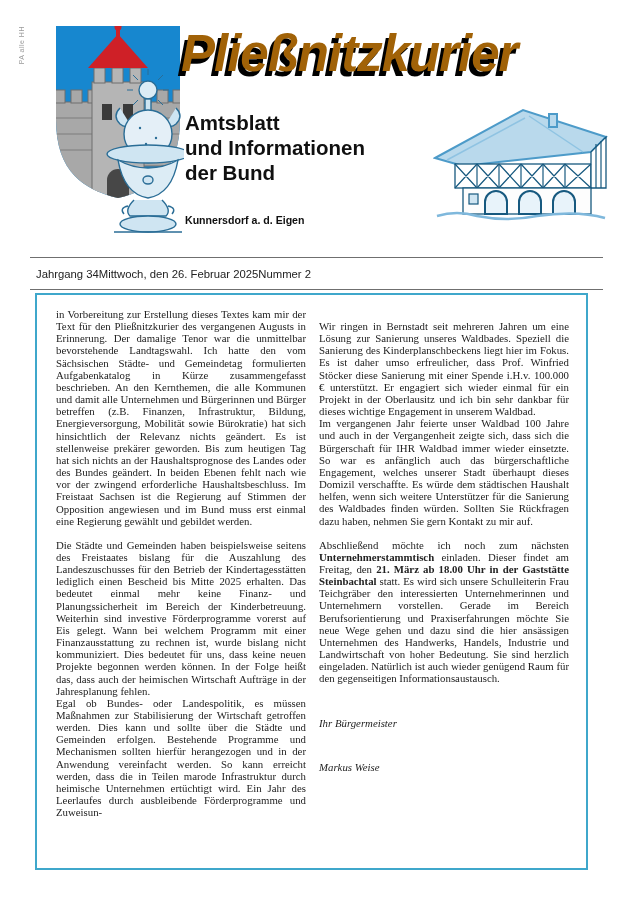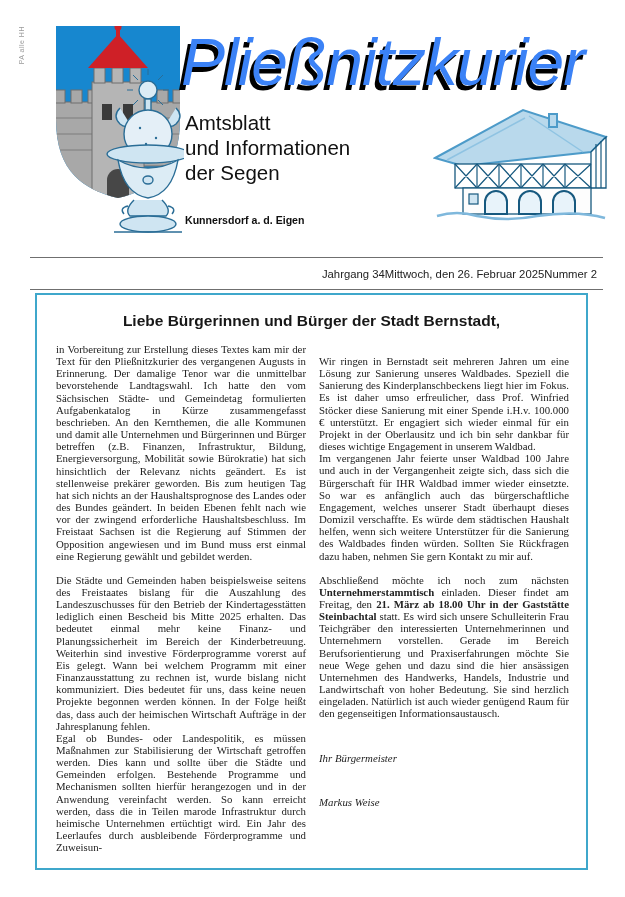--- a/index.html
+++ b/index.html
@@ -4,33 +4,33 @@
 <style>
   html,body{margin:0;padding:0;background:#fff;}
   .page{position:relative;width:625px;height:897px;background:#ffffff;overflow:hidden;
         font-family:"Liberation Sans",sans-serif;color:#1f1f1f;}
 
   
   .edition-note{position:absolute;left:18px;top:26px;writing-mode:vertical-rl;
     transform:rotate(180deg);font-size:7px;color:#9a9a9a;letter-spacing:.5px;}
   .coa{position:absolute;left:52px;top:22px;width:132px;height:218px;}
   .masthead-title{position:absolute;left:181px;top:24px;width:430px;white-space:nowrap;
-    font-size:66px;font-weight:normal;font-style:italic;letter-spacing:-1px;
-    color:#3b82f6;text-shadow:-4px 5px 0 #000;}
-  .masthead-sub{position:absolute;left:185px;top:110px;font-size:20.5px;font-weight:normal;
+    font-size:51px;font-weight:bold;font-style:italic;letter-spacing:-1px;
+    color:#a16207;text-shadow:-4px 5px 0 #000;}
+  .masthead-sub{position:absolute;left:185px;top:110px;font-size:20.5px;font-weight:bold;
     line-height:25px;color:#101010;}
   .house{position:absolute;left:433px;top:104px;width:175px;height:118px;}
   .orts{position:absolute;left:185px;top:214px;width:418px;font-size:10.6px;line-height:13.5px;color:#101010;}
   .orts .b{font-weight:bold;}
   .orts-line2{display:flex;}
 
   
   .issue-bar{position:absolute;left:30px;top:257px;width:573px;height:33px;
     border-top:1px solid #6f6f6f;border-bottom:1px solid #6f6f6f;
-    display:flex;justify-content:flex-end;align-items:center;
+    display:flex;justify-content:flex-start;align-items:center;
     font-size:11.3px;padding:0 6px;box-sizing:border-box;color:#222;}
 
   
   .article-box{position:absolute;left:35px;top:293px;width:553px;height:577px;
     border:2px solid #3fa7cb;background:#fff;box-sizing:border-box;}
   .article-heading{margin:17px 10px 0 10px;text-align:center;font-size:15.5px;font-weight:bold;color:#171717;}
   .cols{display:flex;gap:13px;padding:13px 17px 0 19px;}
   .col{flex:1;min-width:0;}
   .para{margin:0;font-size:10.8px;line-height:12.15px;text-align:justify;
     color:#222;hyphens:auto;font-family:Liberation Serif, serif;}
@@ -111,21 +111,21 @@
         <line x1="2" y1="158" x2="70" y2="158"></line>
       </g>
     </g>
   </svg>
 
   <div class="masthead-title">Pließnitzkurier</div>
 
   <div class="masthead-sub">
     <div>Amtsblatt</div>
     <div>und Informationen</div>
-    <div>der Segen</div>
+    <div>der Bund</div>
   </div>
 
   <svg class="house" viewBox="0 0 175 118" aria-hidden="true">
     <g stroke="#4d9bc9" stroke-width="2" fill="#b9d9ec">
       <polygon points="2,54 90,6 173,33 158,48 30,62"></polygon>
       <rect x="116" y="10" width="8" height="13"></rect>
     </g>
     <path d="M14,56 L92,14 M150,48 L96,12" stroke="#8fc3e2" stroke-width="1.5" fill="none"></path>
     <g stroke="#17597f" stroke-width="1.3" fill="#ffffff">
       <rect x="22" y="60" width="136" height="24"></rect>
@@ -161,21 +161,20 @@
     </div>
   </div>
 
   <div class="issue-bar">
     <span>Jahrgang 34</span>
     <span>Mittwoch, den 26. Februar 2025</span>
     <span>Nummer 2</span>
   </div>
 
   <div class="article-box">
-    <div class="article-heading">Liebe Bürgerinnen und Bürger der Stadt Bernstadt,</div>
     <div class="cols">
       <div class="col">
           <p class="para"><span>in Vorbereitung zur Erstellung dieses Textes kam mir der Text für den Pließnitzkurier des vergangenen Augusts in Erinnerung. Der damalige Tenor war die unmittelbar bevorstehende Landtagswahl. Ich hatte den vom Sächsischen Städte- und Gemeindetag formulierten Aufgabenkatalog in Kürze zusammengefasst beschrieben. An den Kernthemen, die alle Kommunen und damit alle Unternehmen und Bürgerinnen und Bürger betreffen (z.B. Finanzen, Infrastruktur, Bildung, Energieversorgung, Mobilität sowie Bürokratie) hat sich hinsichtlich der Relevanz nichts geändert. Es ist stellenweise prekärer geworden. Bis zum heutigen Tag hat sich nichts an der Haushaltsprognose des Landes oder des Bundes geändert. In beiden Ebenen fehlt nach wie vor der zwingend erforderliche Haushaltsbeschluss. Im Freistaat Sachsen ist die Regierung auf Stimmen der Opposition angewiesen und im Bund muss erst einmal eine Regierung gewählt und gebildet werden.</span></p>
           <p class="para gap"><span>Die Städte und Gemeinden haben beispielsweise seitens des Freistaates bislang für die Auszahlung des Landeszuschusses für den Betrieb der Kindertagesstätten lediglich einen Bescheid bis Mitte 2025 erhalten. Das bedeutet einmal mehr keine Finanz- und Planungssicherheit im Bereich der Kinderbetreuung. Weiterhin sind investive Förderprogramme vorerst auf Eis gelegt. Wann bei welchem Programm mit einer Finanzausstattung zu rechnen ist, wurde bislang nicht kommuniziert. Dies bedeutet für uns, dass keine neuen Projekte begonnen werden können. In der Folge heißt das, dass auch der heimischen Wirtschaft Aufträge in der Jahresplanung fehlen.</span></p>
           <p class="para"><span>Egal ob Bundes- oder Landespolitik, es müssen Maßnahmen zur Stabilisierung der Wirtschaft getroffen werden. Dies kann und sollte über die Städte und Gemeinden erfolgen. Bestehende Programme und Mechanismen sollten hierfür herangezogen und in der Anwendung vereinfacht werden. So kann erreicht werden, dass die in Teilen marode Infrastruktur durch heimische Unternehmen ertüchtigt wird. Ein Jahr des Leerlaufes durch ausbleibende Förderprogramme und Zuweisun-</span></p>
         </div>
       <div class="col">
           <p class="para gap"><span>Wir ringen in Bernstadt seit mehreren Jahren um eine Lösung zur Sanierung unseres Waldbades. Speziell die Sanierung des Kinderplanschbeckens liegt hier im Fokus. Es ist daher umso erfreulicher, dass Prof. Winfried Stöcker diese Sanierung mit einer Spende i.H.v. 100.000 € unterstützt. Er engagiert sich wieder einmal für ein Projekt in der Oberlausitz und ich bin sehr dankbar für dieses wichtige Engagement in unserem Waldbad.</span></p>
           <p class="para"><span>Im vergangenen Jahr feierte unser Waldbad 100 Jahre und auch in der Vergangenheit zeigte sich, dass sich die Bürgerschaft für IHR Waldbad immer wieder einsetzte. So war es anfänglich auch das bürgerschaftliche Engagement, welches unserer Stadt überhaupt dieses Domizil verschaffte. Es würde dem städtischen Haushalt helfen, wenn sich weitere Unterstützer für die Sanierung des Waldbades finden würden. Sollten Sie Rückfragen dazu haben, nehmen Sie gern Kontakt zu mir auf.</span></p>
           <p class="para gap"><span>Abschließend möchte ich noch zum nächsten </span><span style="font-weight: bold;">Unternehmerstammtisch</span><span> einladen. Dieser findet am Freitag, den </span><span style="font-weight: bold;">21. März ab 18.00 Uhr in der Gaststätte Steinbachtal</span><span> statt. Es wird sich unsere Schulleiterin Frau Teichgräber den interessierten Unternehmerinnen und Unternehmern vorstellen. Gerade im Bereich Berufsorientierung und Praxiserfahrungen möchte Sie neue Wege gehen und dazu sind die hier ansässigen Unternehmen des Handwerks, Handels, Industrie und Landwirtschaft von hoher Bedeutung. Sie sind herzlich eingeladen. Natürlich ist auch wieder genügend Raum für den gegenseitigen Informationsaustausch.</span></p>

